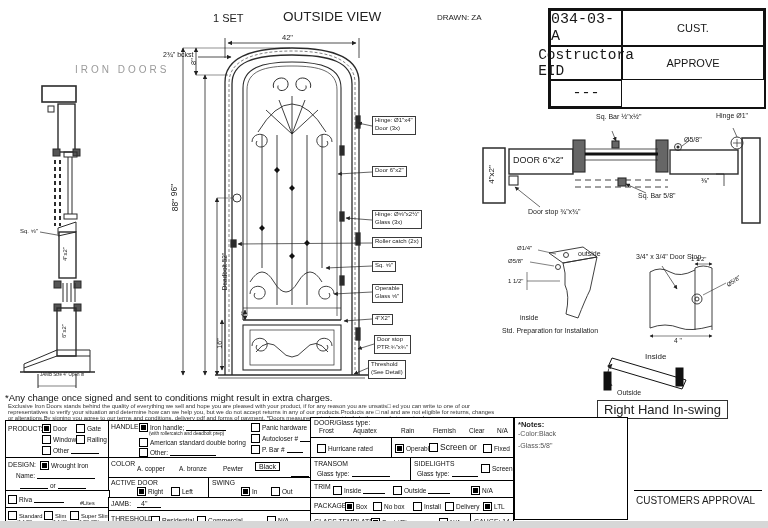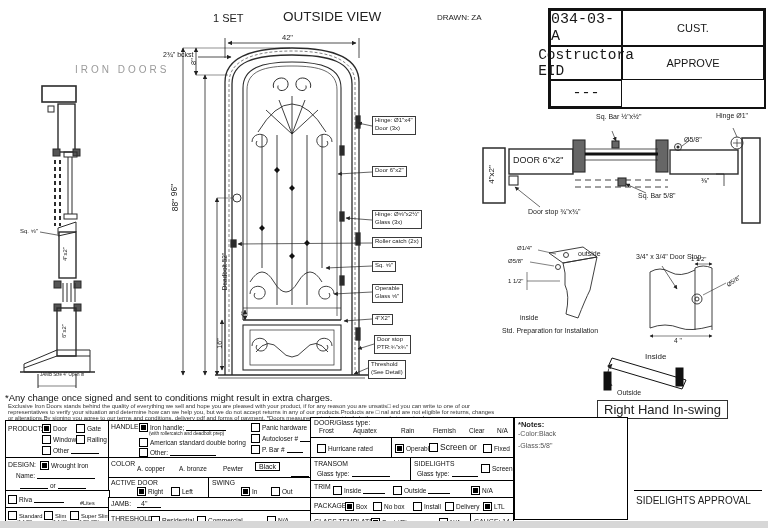--- a/index.html
+++ b/index.html
@@ -377,21 +377,21 @@
           <span>Screen or</span>
         </span>
       <span class="fi" style="left:92px;top:6px;">
           <span class="cb" data-checked="false"></span>
           <span>Fixed</span>
         </span>
     </div>
   </div>
 
   <div class="abs" style="left:634px;top:490px;width:128px;border-top:1.5px solid #000;"></div>
-  <div class="lbl" style="left:636px;top:495px;font-size:10px;">SIDELIGHTS APPROVAL</div>
+  <div class="lbl" style="left:636px;top:495px;font-size:10px;">CUSTOMERS APPROVAL</div>
 
   <div class="sec" style="left:5px;top:457px;width:103px;height:33px;">
     <span class="ttl" style="left:2px;top:3px;">DESIGN:</span>
     <span class="fi" style="left:34px;top:3px;">
         <span class="cb" data-checked="true"></span>
         <span>Wrought Iron</span>
       </span>
     <span class="fi" style="left:10px;top:14px;">
         <span>Name:</span>
         <span class="bl" style="width:58px;"></span>

